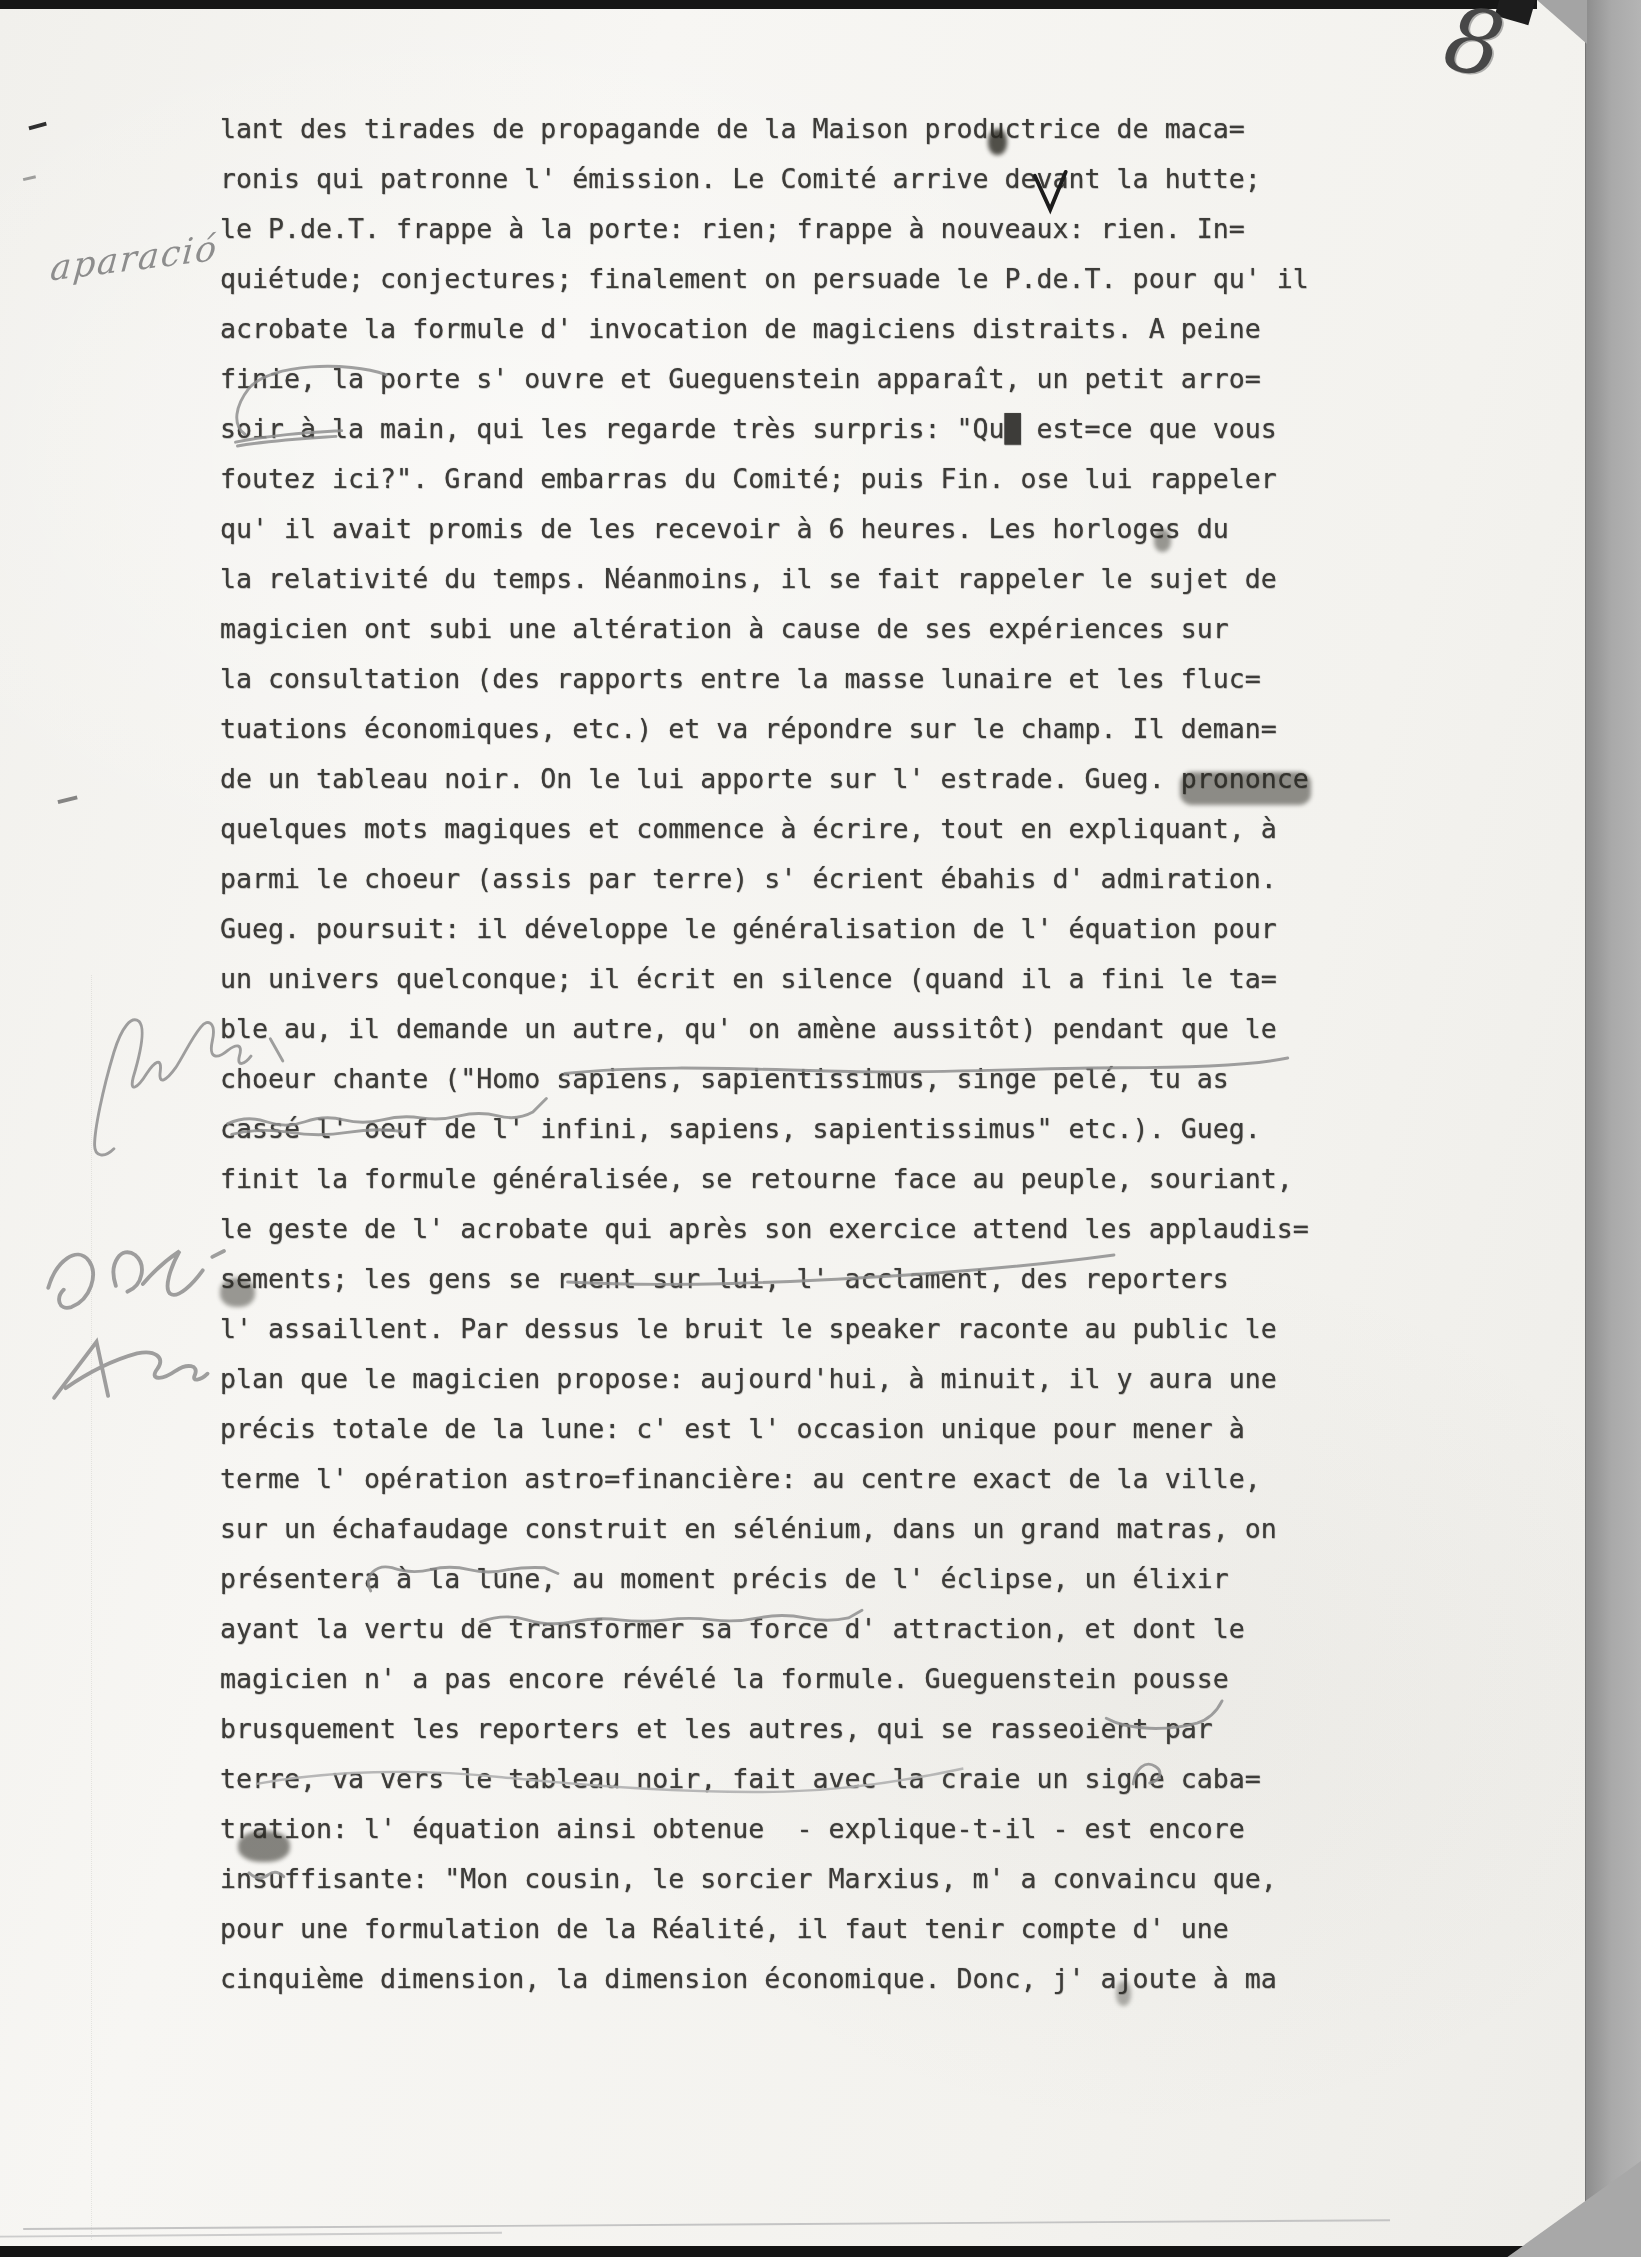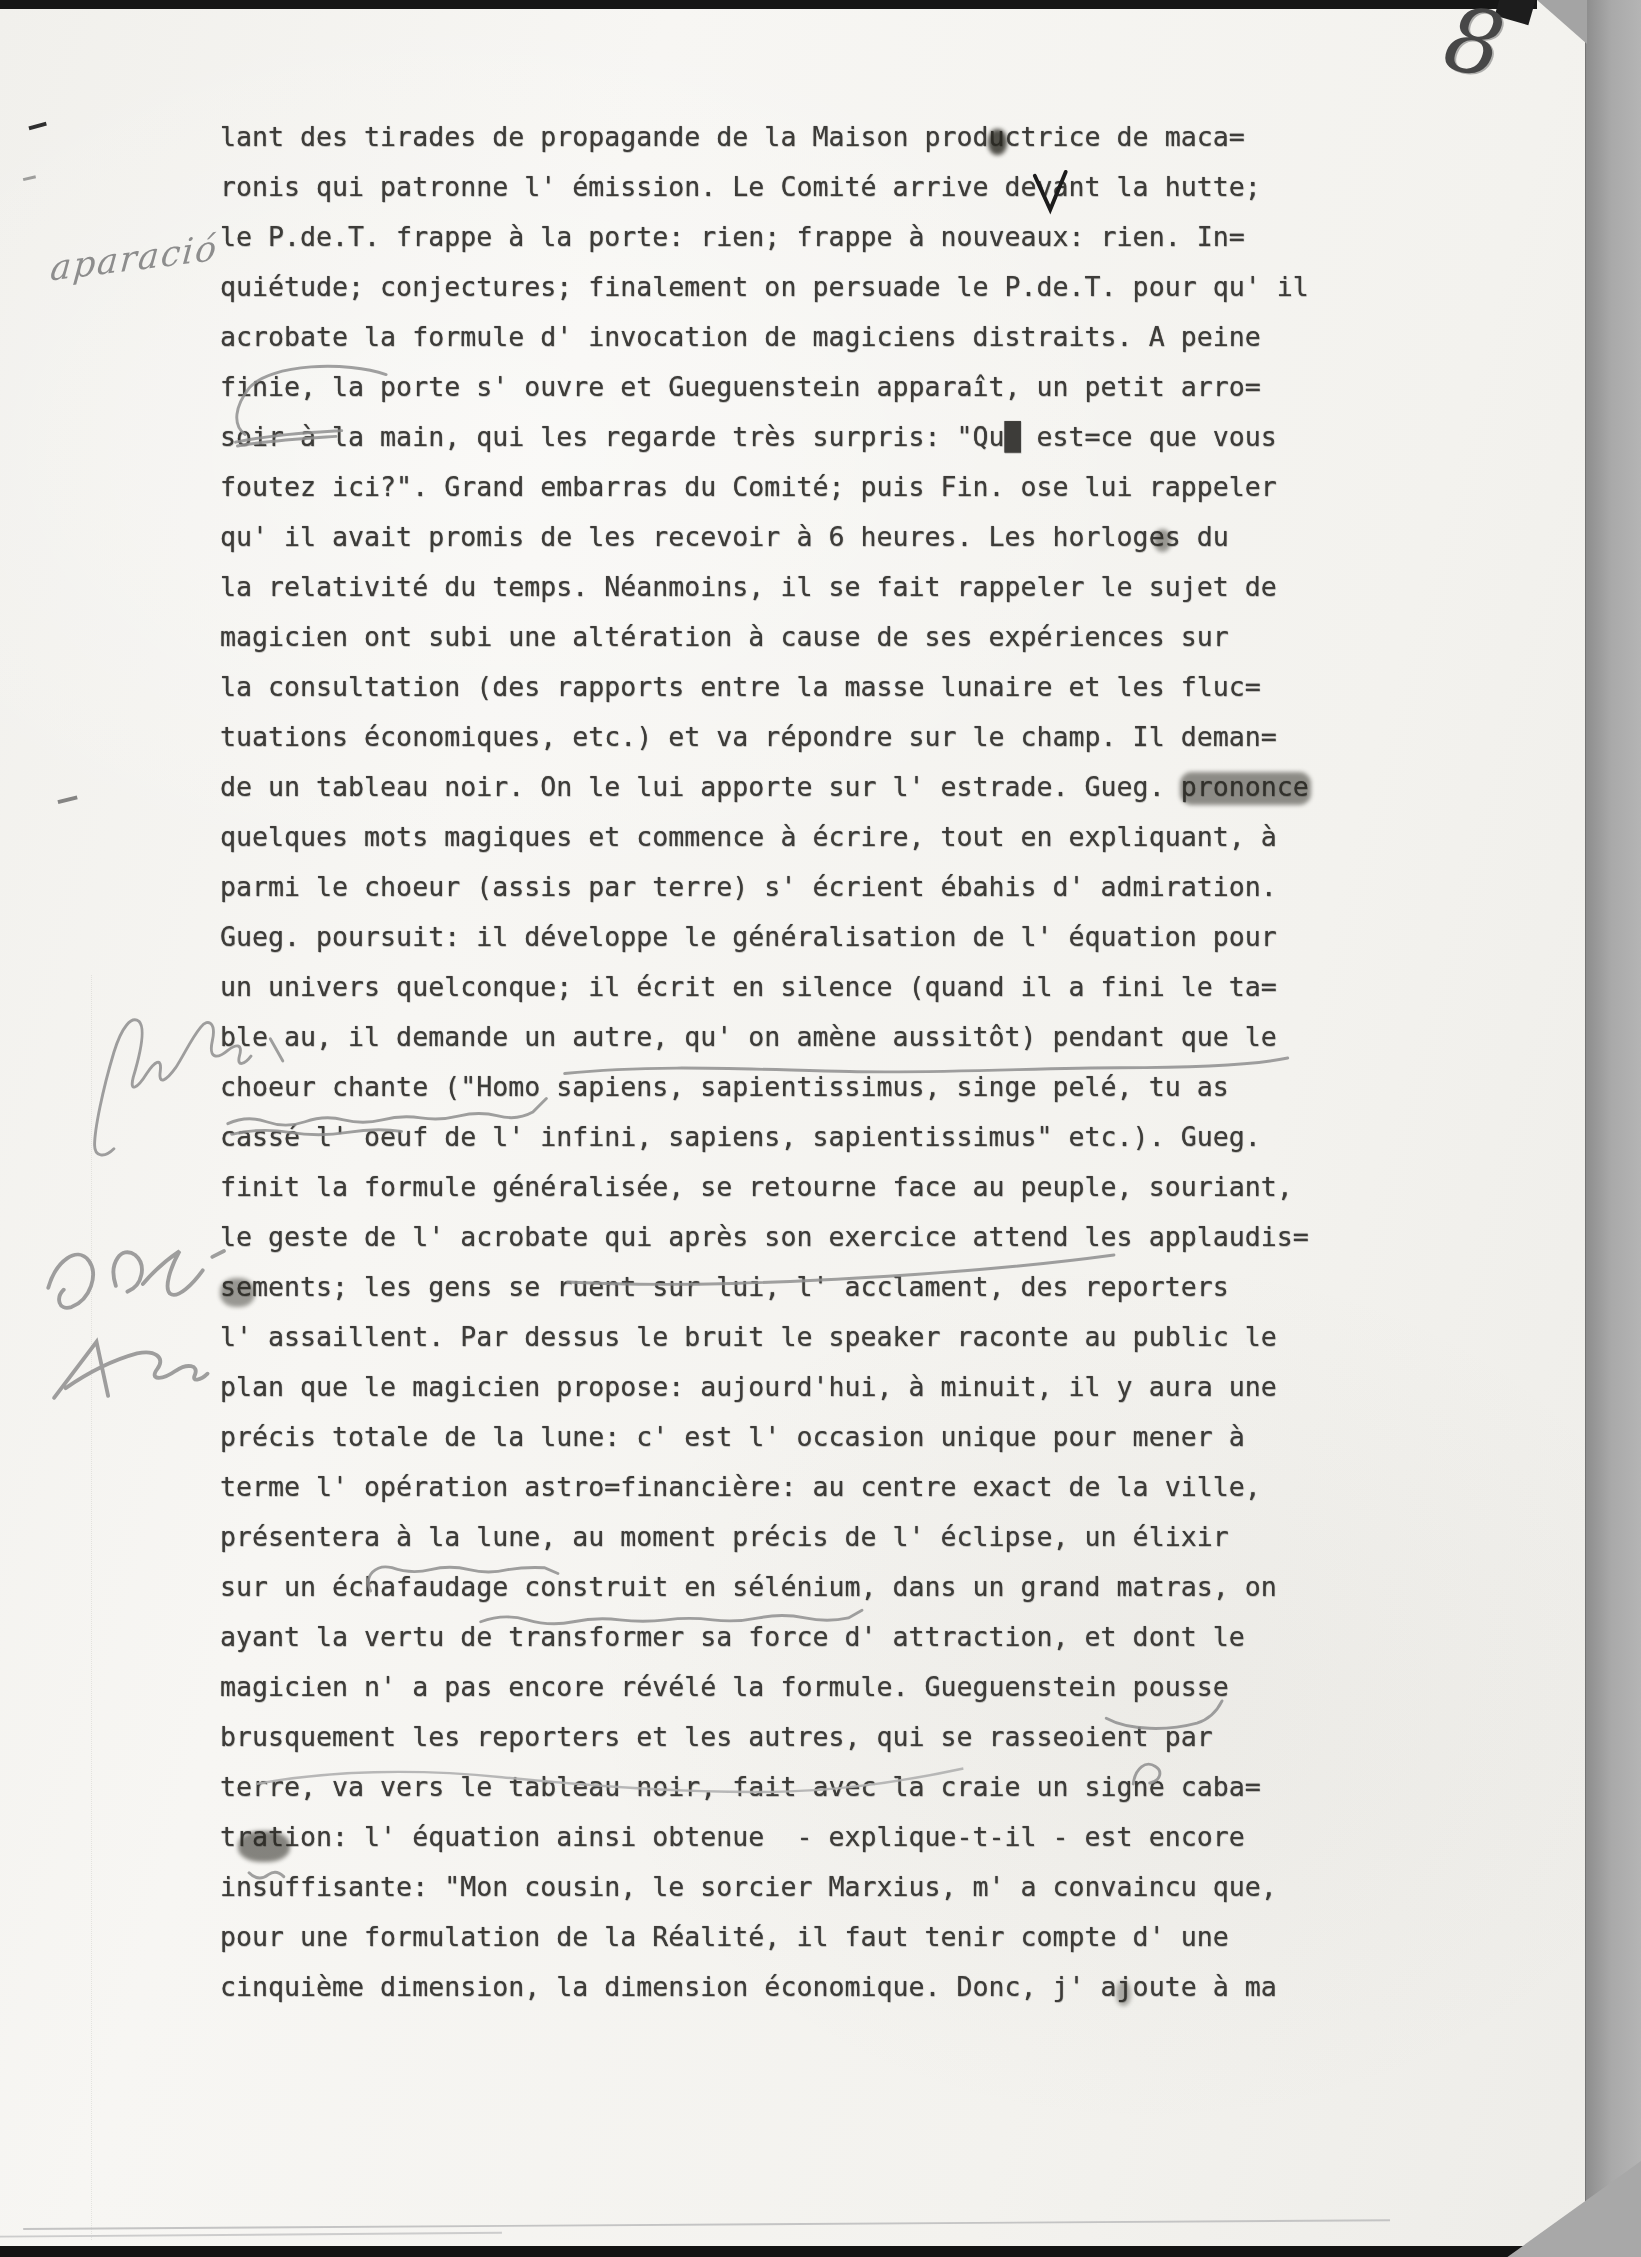--- a/index.html
+++ b/index.html
@@ -25,21 +25,21 @@
       background:#a4a4a4;clip-path:polygon(100% 0,100% 100%,0 0);z-index:6;}
   .notch-tr{position:absolute;left:1498px;top:-7.7px;width:35px;height:29px;background:#1d1d1d;
       transform:rotate(16deg);z-index:6;}
   .corner-br{position:absolute;left:1506px;top:2161px;width:135px;height:97px;
       background:#a8a8a8;clip-path:polygon(100% 0,100% 100%,0 100%);z-index:6;}
   .crease-left{position:absolute;left:91px;top:975px;width:0;height:1265px;
       border-left:1.9px dotted rgba(60,55,50,.10);z-index:1;}
 
   
   .text-block{
-    position:absolute;left:220px;top:112px;z-index:2;
+    position:absolute;left:220px;top:104px;z-index:2;
     font-size:26.6px;color:#3d3c39;
     text-shadow:0 0 1px rgba(61,60,57,.65), 0.5px 0.5px 0 rgba(61,60,57,.22);
   }
   .ln{height:50px;line-height:50px;white-space:pre;}
 
   
   .hw-eight{
     position:absolute;left:1446px;top:-9.7px;z-index:7;
     font-family:"DejaVu Serif","Liberation Serif",serif;
     font-style:italic;font-size:89px;color:#474747;
@@ -85,22 +85,22 @@
     <div class="ln">ble au, il demande un autre, qu' on amène aussitôt) pendant que le</div>
     <div class="ln">choeur chante ("Homo sapiens, sapientissimus, singe pelé, tu as</div>
     <div class="ln">cassé l' oeuf de l' infini, sapiens, sapientissimus" etc.). Gueg.</div>
     <div class="ln">finit la formule généralisée, se retourne face au peuple, souriant,</div>
     <div class="ln">le geste de l' acrobate qui après son exercice attend les applaudis=</div>
     <div class="ln">sements; les gens se ruent sur lui, l' acclament, des reporters</div>
     <div class="ln">l' assaillent. Par dessus le bruit le speaker raconte au public le</div>
     <div class="ln">plan que le magicien propose: aujourd'hui, à minuit, il y aura une</div>
     <div class="ln">précis totale de la lune: c' est l' occasion unique pour mener à</div>
     <div class="ln">terme l' opération astro=financière: au centre exact de la ville,</div>
+    <div class="ln">sur un échafaudage construit en sélénium, dans un grand matras, on</div>
     <div class="ln">présentera à la lune, au moment précis de l' éclipse, un élixir</div>
-    <div class="ln">sur un échafaudage construit en sélénium, dans un grand matras, on</div>
     <div class="ln">ayant la vertu de transformer sa force d' attraction, et dont le</div>
     <div class="ln">magicien n' a pas encore révélé la formule. Gueguenstein pousse</div>
     <div class="ln">brusquement les reporters et les autres, qui se rasseoient par</div>
     <div class="ln">terre, va vers le tableau noir, fait avec la craie un signe caba=</div>
     <div class="ln">tration: l' équation ainsi obtenue  - explique-t-il - est encore</div>
     <div class="ln">insuffisante: "Mon cousin, le sorcier Marxius, m' a convaincu que,</div>
     <div class="ln">pour une formulation de la Réalité, il faut tenir compte d' une</div>
     <div class="ln">cinquième dimension, la dimension économique. Donc, j' ajoute à ma</div>
   </div>
 

